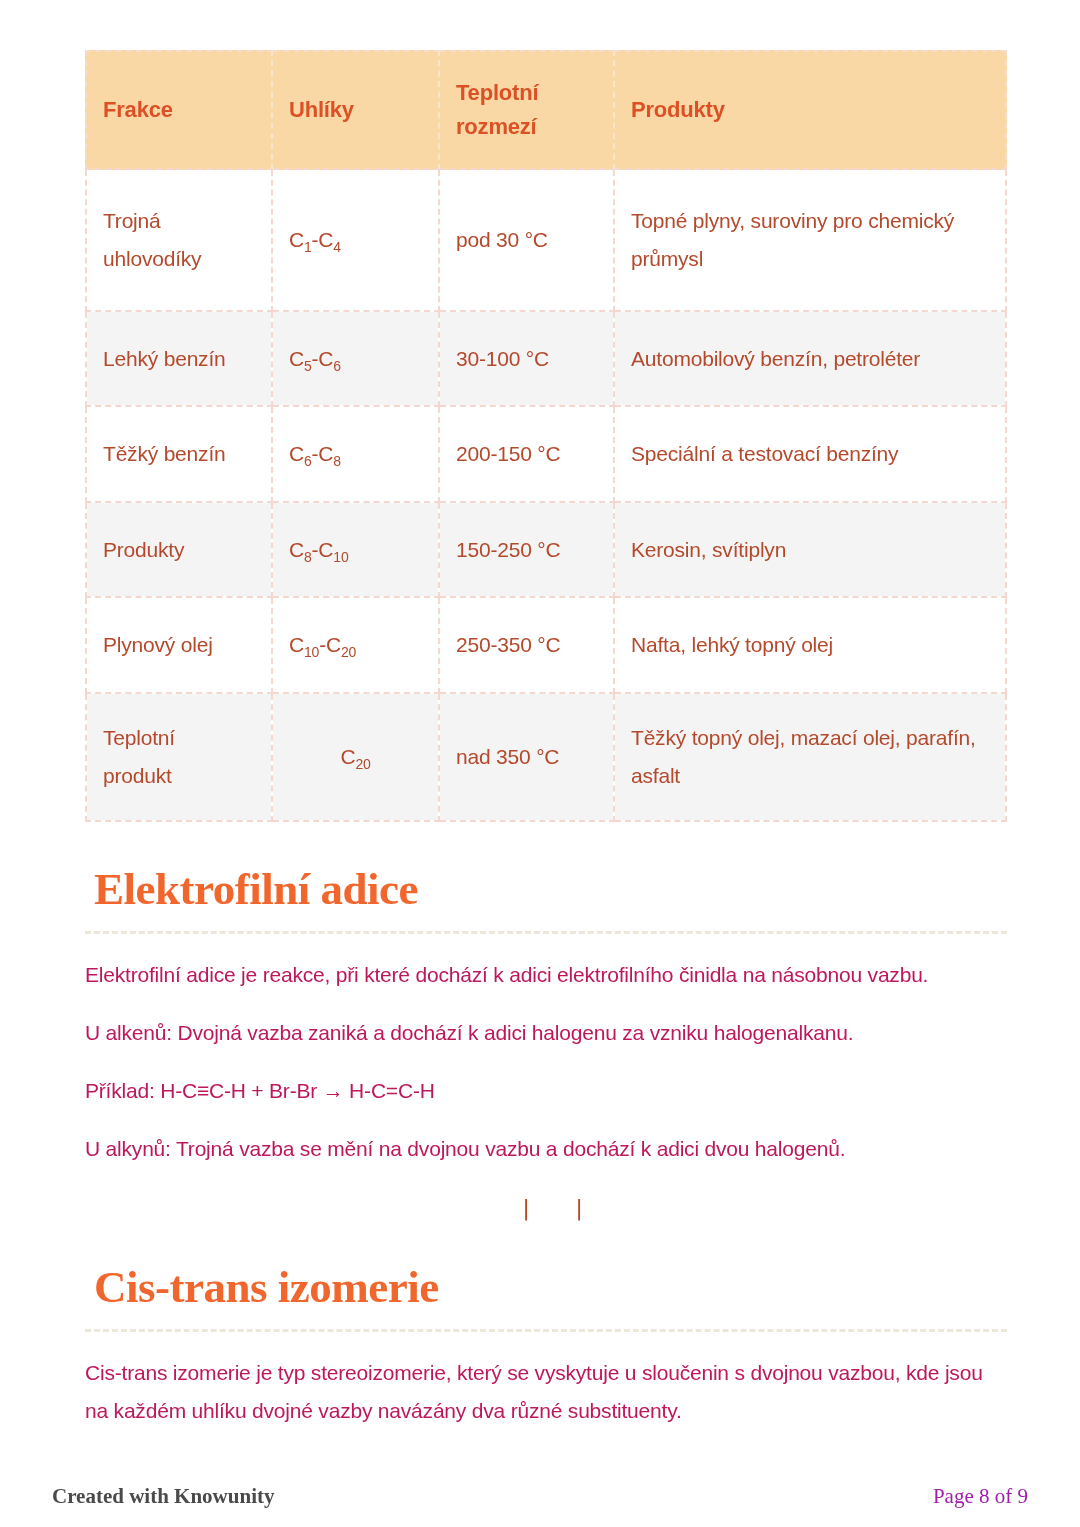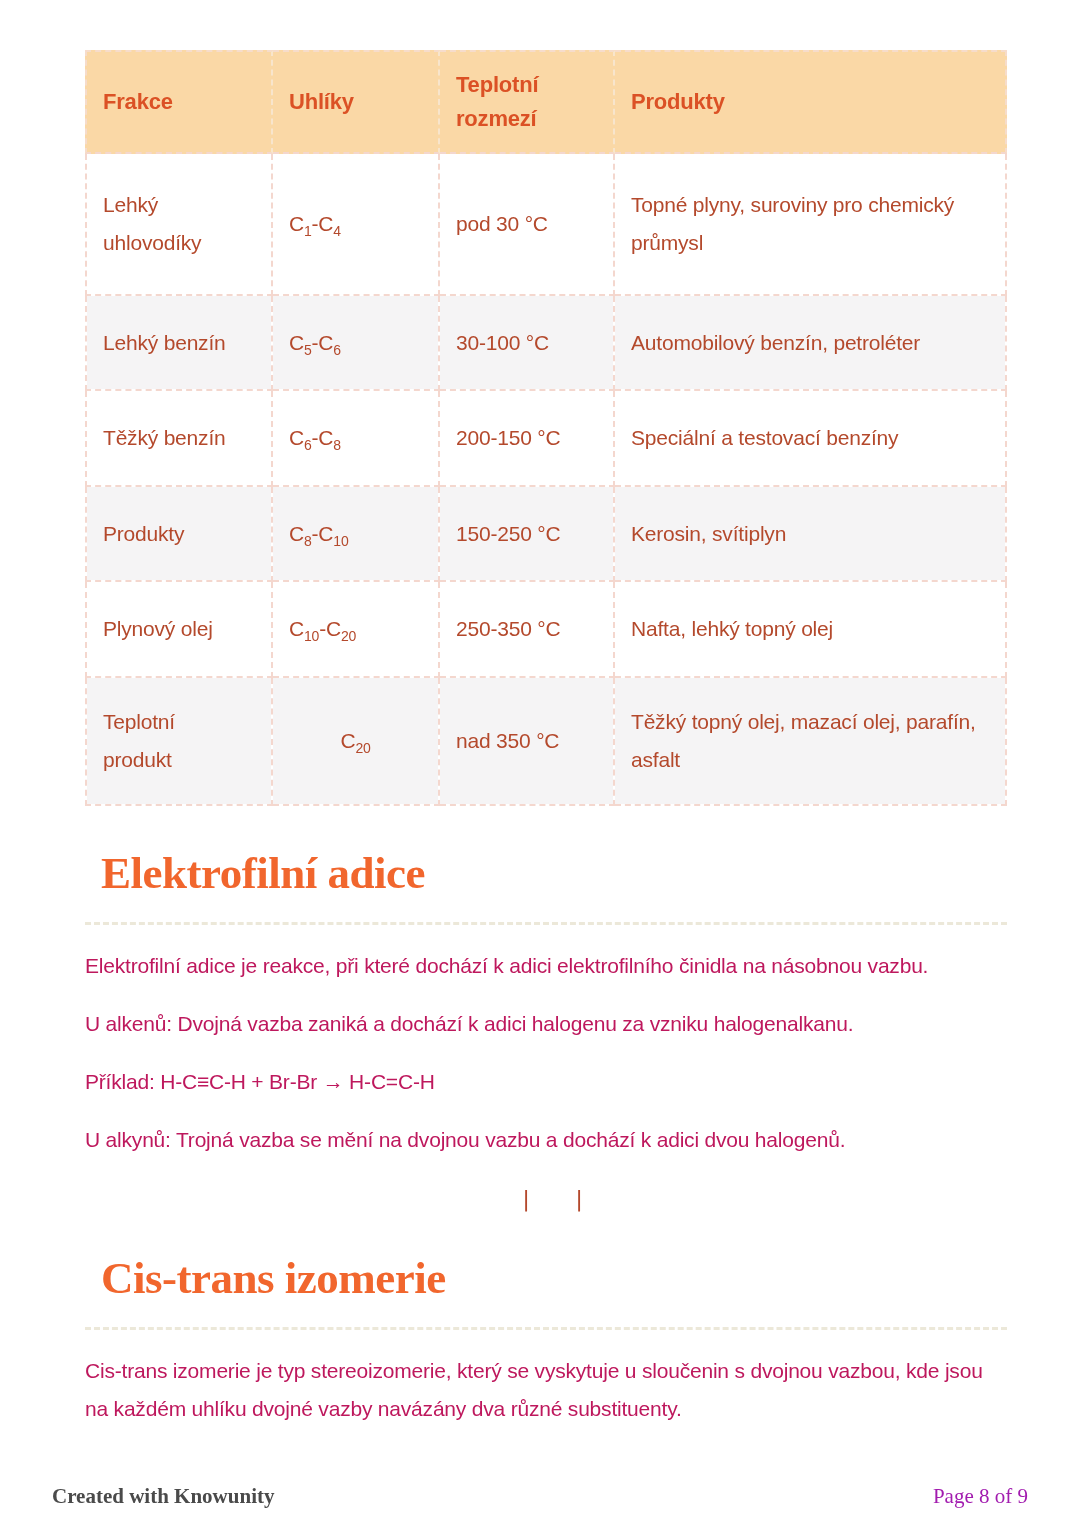--- a/index.html
+++ b/index.html
@@ -47,37 +47,37 @@
     vertical-align: middle;
     padding: 12px 16px;
     line-height: 38px;
     box-sizing: border-box;
     border-right: 2px dashed #f4d7ce;
     border-bottom: 2px dashed #f4d7ce;
     background-clip: padding-box;
   }
   table.fractions td:first-child { border-left: 2px dashed #f4d7ce; padding-right: 40px; }
   table.fractions tbody tr:nth-child(even) td { background-color: #f5f4f5; }
-  table.fractions thead tr { height: 104px; }
+  table.fractions thead tr { height: 120px; }
   tr.rh-tall1 { height: 142px; }
   tr.rh-std1  { height: 95px; }
   tr.rh-std2  { height: 96px; }
   tr.rh-tall2 { height: 128px; }
   td.center { text-align: center; padding-right: 16px; }
   sub { font-size: 14px; line-height: 0; }
 
   
   .heading-wrap {
     border-bottom: 3px dashed #ece8d9;
     padding-bottom: 10px;
   }
   .heading-wrap.first { margin-top: 44px; }
   .heading-wrap.second { margin-top: 30px; }
   h2.doc-heading {
-    margin: 16px;
+    margin: 9px;
     font-family: "Liberation Serif", serif;
     font-weight: 700;
     font-size: 45px;
     line-height: 46px;
     letter-spacing: -0.5px;
     color: #f1662d;
   }
   p.body-text {
     margin: 20px 0 0 0;
     font-size: 21px;
@@ -125,21 +125,21 @@
     <thead>
       <tr>
         <th>Frakce</th>
         <th>Uhlíky</th>
         <th>Teplotní rozmezí</th>
         <th>Produkty</th>
       </tr>
     </thead>
     <tbody>
       <tr class="rh-tall1">
-        <td>Lehký uhlovodíky</td>
+        <td>Trojná uhlovodíky</td>
         <td><span>C</span><sub>1</sub><span>-C</span><sub>4</sub></td>
         <td>pod 30 °C</td>
         <td>Topné plyny, suroviny pro chemický průmysl</td>
       </tr>
       <tr class="rh-std1">
         <td>Lehký benzín</td>
         <td><span>C</span><sub>5</sub><span>-C</span><sub>6</sub></td>
         <td>30-100 °C</td>
         <td>Automobilový benzín, petroléter</td>
       </tr>

